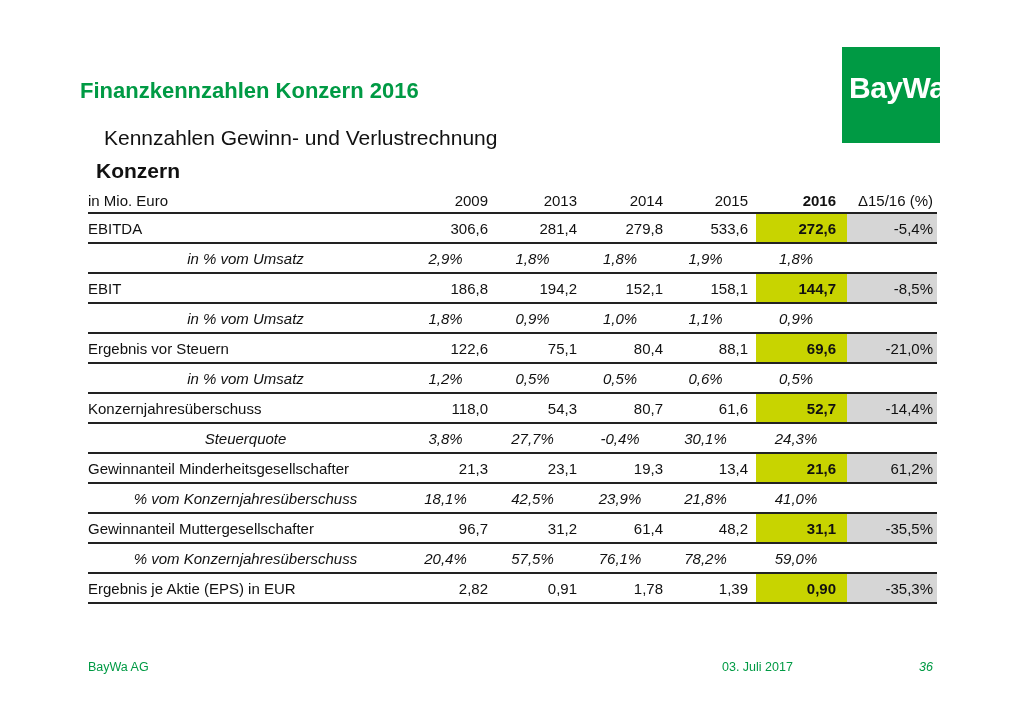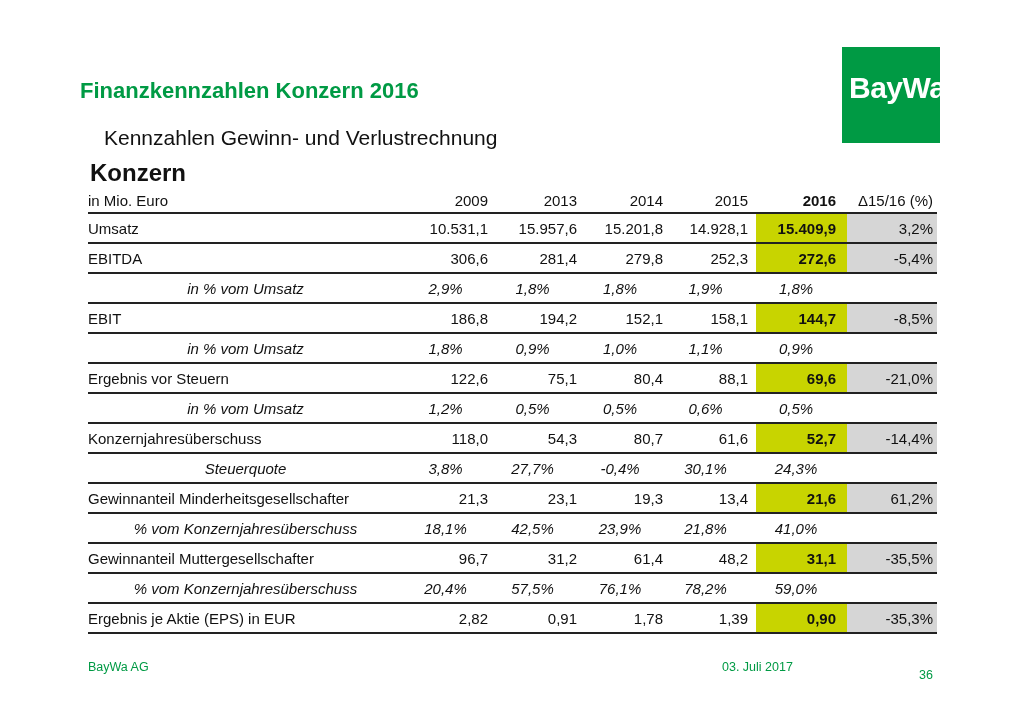--- a/index.html
+++ b/index.html
@@ -11,21 +11,21 @@
   }
   html,body{margin:0;padding:0;background:#fff;}
   body{font-family:"Liberation Sans","DejaVu Sans",sans-serif;color:var(--text);}
   .slide{position:relative;width:1024px;height:724px;background:#fff;overflow:hidden;}
 
   .logo{position:absolute;left:842px;top:47px;width:98px;height:96px;background:var(--green);}
   .logo span{display:block;padding:24px 0 0 7px;color:#fff;font-size:30px;font-weight:bold;letter-spacing:-0.5px;}
 
   .title{position:absolute;left:80px;top:78px;margin:0;font-size:22px;font-weight:bold;color:var(--green);white-space:nowrap;}
   .subtitle{position:absolute;left:88px;top:110px;margin:16px;font-size:21px;font-weight:normal;color:var(--text);white-space:nowrap;}
-  .section{position:absolute;left:90px;top:159px;margin:0;font-size:24px;font-weight:bold;color:var(--text);white-space:nowrap;}
+  .section{position:absolute;left:96px;top:159px;margin:0;font-size:21px;font-weight:bold;color:var(--text);white-space:nowrap;}
 
   table.fin-table{
     position:absolute;left:88px;top:188px;width:849px;
     border-collapse:collapse;table-layout:fixed;
     font-size:15px;color:var(--text);
   }
   .fin-table th,.fin-table td{
     box-sizing:border-box;margin:0;padding:0;
     border-bottom:2px solid var(--line);
     font-weight:normal;vertical-align:middle;
@@ -42,21 +42,21 @@
   .fin-table .w16{width:91px;padding-right:11px;}
   .fin-table .wd{width:90px;padding-right:4px;margin-top:28px;}
   .fin-table .bold{font-weight:bold;}
   .fin-table tr.italic td{font-style:italic;text-align:center;}
   .fin-table td.hl-green{background:var(--lime);}
   .fin-table td.hl-gray{background:var(--gray);}
 
   .footer{position:absolute;left:88px;top:660px;width:849px;font-size:12.5px;color:var(--green);}
   .footer .company{position:absolute;left:0;top:0;}
   .footer .date{position:absolute;left:634px;top:0;}
-  .footer .page{position:absolute;right:4px;top:8px;}
+  .footer .page{position:absolute;right:4px;top:0;font-style:italic;}
 </style>
 </head>
 <body>
 
 <div class="slide">
 
   <div class="logo">
     <span>BayWa</span>
   </div>
 
@@ -71,34 +71,25 @@
         <th class="num w12">2009</th>
         <th class="num w13">2013</th>
         <th class="num w14">2014</th>
         <th class="num w15">2015</th>
         <th class="num w16 bold">2016</th>
         <th class="num wd">Δ15/16 (%)</th>
       </tr>
     </thead>
     <tbody id="rows-body">
         <tr>
-    <td class="label">Umsatz</td>
-    <td class="num w12">10.531,1</td>
-    <td class="num w13">15.957,6</td>
-    <td class="num w14">15.201,8</td>
-    <td class="num w15">14.928,1</td>
-    <td class="num w16 hl-green bold">15.409,9</td>
-    <td class="num wd hl-gray">3,2%</td>
-  </tr>
-        <tr>
     <td class="label">EBITDA</td>
     <td class="num w12">306,6</td>
     <td class="num w13">281,4</td>
     <td class="num w14">279,8</td>
-    <td class="num w15">252,3</td>
+    <td class="num w15">533,6</td>
     <td class="num w16 hl-green bold">272,6</td>
     <td class="num wd hl-gray">-5,4%</td>
   </tr>
         <tr class="italic">
     <td class="label">in % vom Umsatz</td>
     <td class="num w12">2,9%</td>
     <td class="num w13">1,8%</td>
     <td class="num w14">1,8%</td>
     <td class="num w15">1,9%</td>
     <td class="num w16">1,8%</td>

